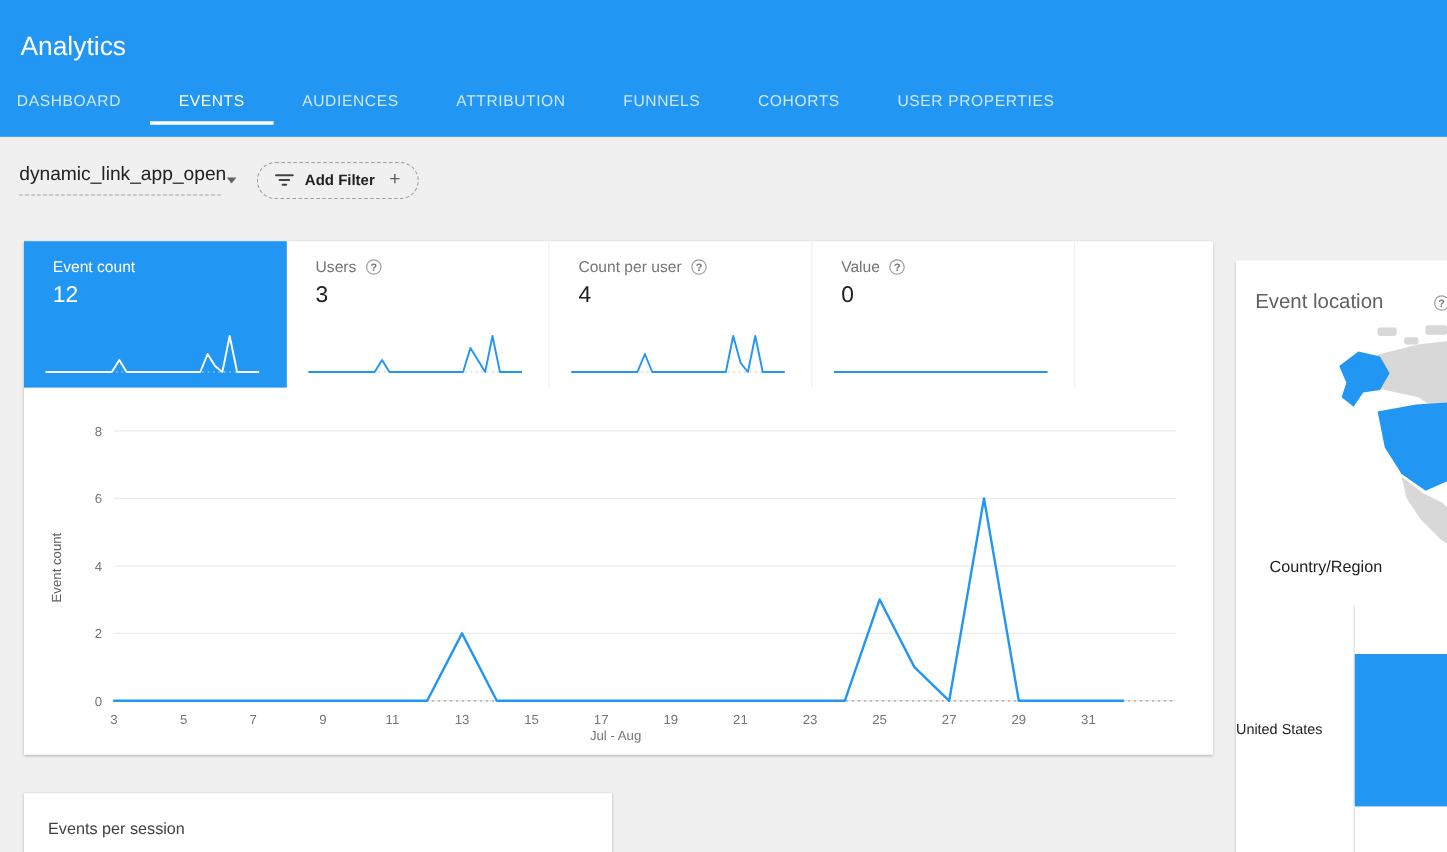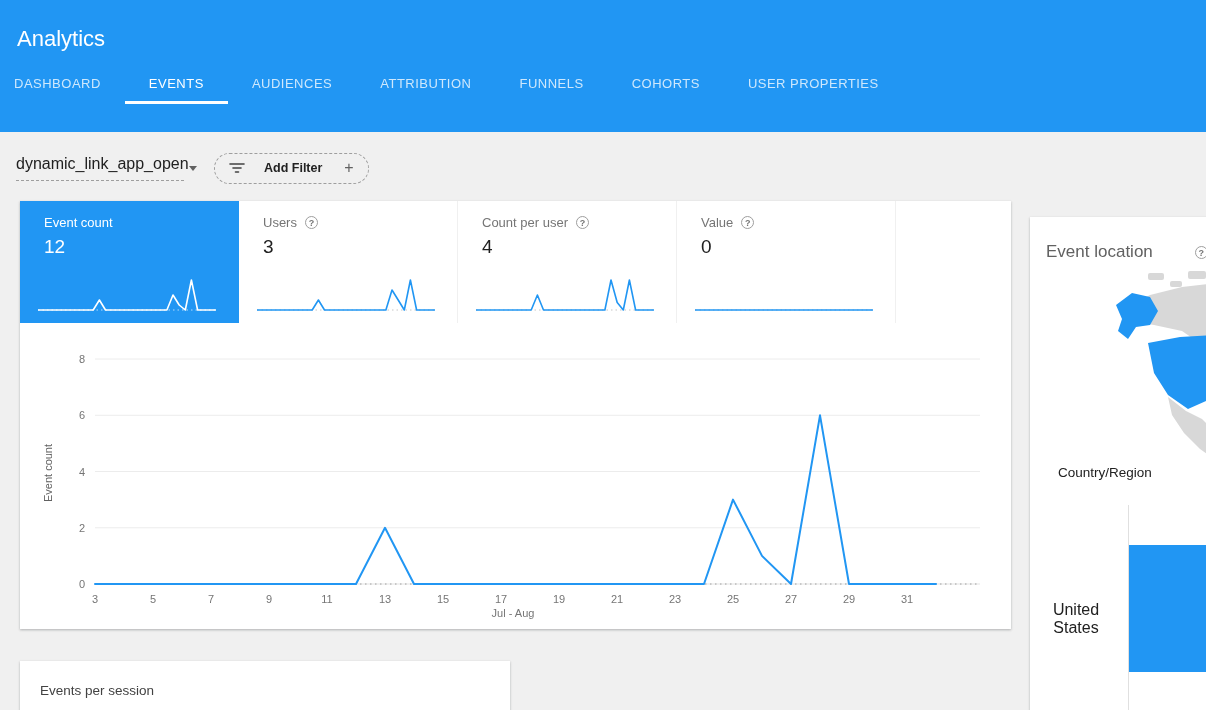--- a/index.html
+++ b/index.html
@@ -2,32 +2,32 @@
 <html style="--blue: #2196f3;"><head>
 <meta charset="utf-8">
 <style>
   :root{ --blue:#2196f3; }
   *{ box-sizing:border-box; }
   html,body{ margin:0; padding:0; }
   body{ font-family:"Liberation Sans", sans-serif; }
   .page{ position:relative; width:1206px; height:710px; overflow:hidden; background:#f0f0f0; }
 
   
-  .header{ background:var(--blue); height:132px; }
+  .header{ background:var(--blue); height:114px; }
   .app-title{ color:#fff; font-size:22px; padding:26px 0 0 17px; font-weight:400; }
   .tabs{ display:flex; margin-top:12px; }
   .tab{ color:rgba(255,255,255,0.78); font-size:13px; letter-spacing:.5px; padding:0 24px; line-height:40px; cursor:pointer; white-space:nowrap; }
   .tab:first-child{ padding-left:14px; }
   .tab.active{ color:#fff; box-shadow:inset 0 -3px 0 #fff; }
 
   
   .filter-bar{ display:flex; align-items:center; margin:20px 0 0 16px; height:32px; }
   .event-selector{ width:168px; display:flex; align-items:flex-end; justify-content:space-between; border-bottom:1px dashed #9e9e9e; padding-bottom:7px; font-size:16px; color:#212121; cursor:pointer; }
   .caret{ width:0; height:0; border-left:4px solid transparent; border-right:4px solid transparent; border-top:5px solid #616161; margin-bottom:2px; }
-  .add-filter{ margin-left:30px; display:flex; align-items:center; gap:19px; border:1px dashed #9e9e9e; border-radius:16px; height:31px; padding:0 14px; cursor:pointer; background:transparent; }
+  .add-filter{ margin-left:30px; display:flex; align-items:center; gap:9px; border:1px dashed #9e9e9e; border-radius:16px; height:31px; padding:0 14px; cursor:pointer; background:transparent; }
   .filter-icon line{ stroke:#424242; stroke-width:1.6; stroke-linecap:round; }
   .add-filter-label{ font-size:12.5px; font-weight:700; color:#212121; }
   .plus{ color:#616161; font-size:16px; margin-left:3px; line-height:1; }
 
   
   .card{ position:absolute; background:#fff; box-shadow:0 1px 2px rgba(60,64,67,.25), 0 1px 3px rgba(60,64,67,.12); }
   .main-card{ left:20px; top:201px; width:991px; height:428px; }
   .location-card{ left:1030px; top:217px; width:400px; height:700px; }
   .session-card{ left:20px; top:661px; width:490px; height:90px; }
 
@@ -52,21 +52,21 @@
 
   
   .loc-header{ display:flex; align-items:center; padding:25px 0 0 16px; }
   .loc-title{ font-size:17px; color:#616161; }
   .loc-header .help-icon{ margin-left:42px; }
   .map-svg{ position:absolute; top:50px; left:0; }
   .land{ fill:#d8d8d8; }
   .land-hl{ fill:var(--blue); }
   .country-region{ position:absolute; top:248px; left:28px; font-size:13.5px; color:#212121; }
   .bar-axis{ position:absolute; left:98px; top:288px; height:412px; border-left:1px solid #e0e0e0; }
-  .country-label{ position:absolute; left:0; top:384px; width:92px; text-align:center; font-size:16px; color:#212121; }
+  .country-label{ position:absolute; left:0; top:384px; width:92px; text-align:left; font-size:12px; color:#212121; }
   .country-bar{ position:absolute; left:99px; top:328px; width:301px; height:127px; background:var(--blue); cursor:pointer; }
 
   
   .session-title{ padding:22px 0 0 20px; font-size:13.5px; color:#424242; }
 </style>
 </head>
 <body>
 
 <div class="page">
 

